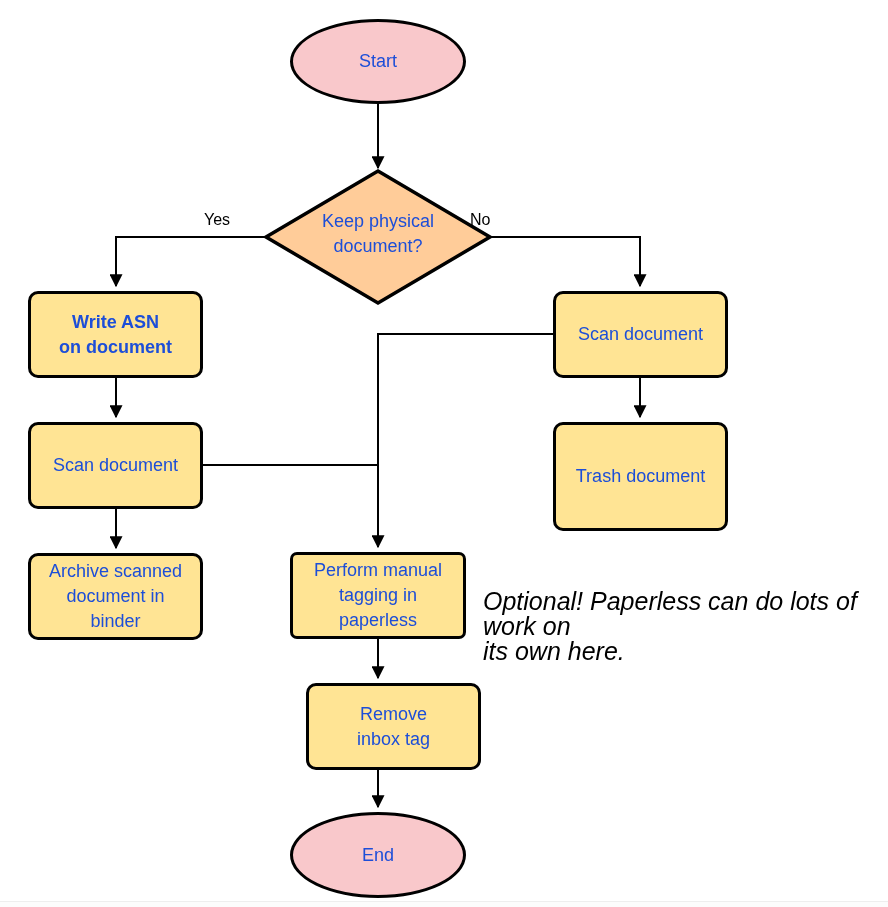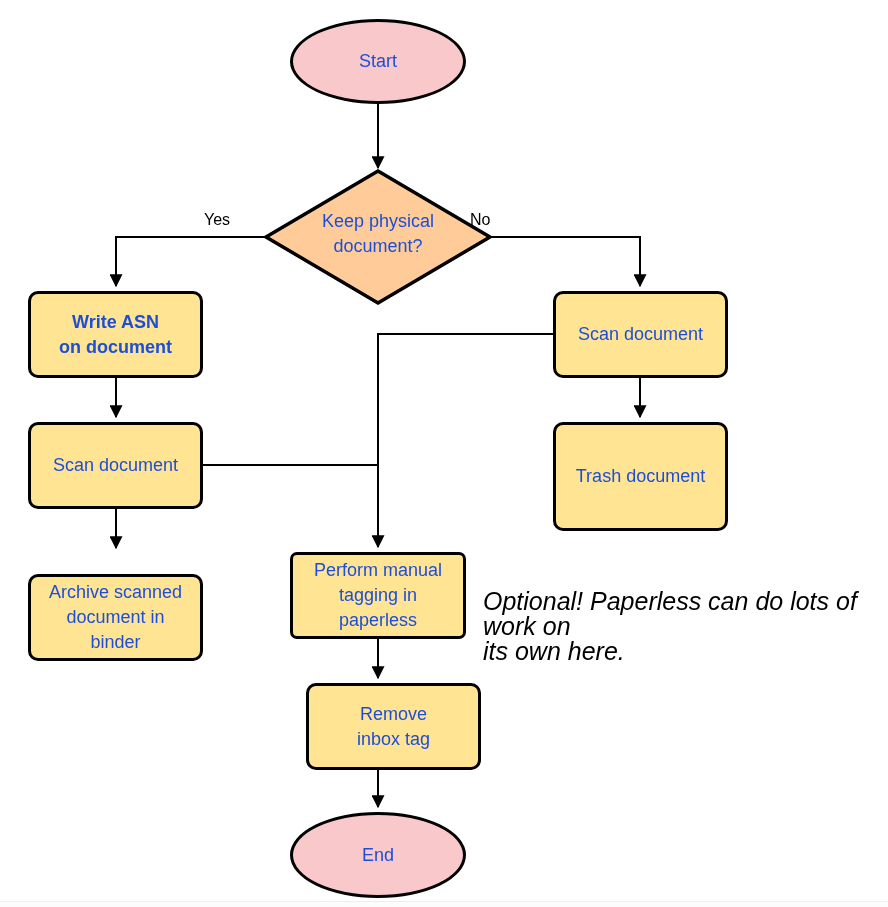--- a/index.html
+++ b/index.html
@@ -83,21 +83,21 @@
     height: 6px;
     background: #fcfcfc;
     border-top: 1px solid #eeeeee;
   }
 
   
   .n-start    { left: 290px; top: 19px;  width: 176px; height: 85px; }
   .n-decision { left: 278px; top: 208px; width: 200px; height: 52px; }
   .n-write    { left: 28px;  top: 291px; width: 175px; height: 87px; font-weight: bold; }
   .n-scanl    { left: 28px;  top: 422px; width: 175px; height: 87px; }
-  .n-archive  { left: 28px;  top: 553px; width: 175px; height: 87px; margin-top: 21px; }
+  .n-archive  { left: 28px;  top: 553px; width: 175px; height: 87px; }
   .n-scanr    { left: 553px; top: 291px; width: 175px; height: 87px; }
   .n-trash    { left: 553px; top: 422px; width: 175px; height: 109px; }
   .n-perform  { left: 290px; top: 552px; width: 176px; height: 87px; border-radius: 7px; }
   .n-remove   { left: 290px; top: 683px; width: 175px; height: 87px; margin-left: 16px; }
   .n-end      { left: 290px; top: 812px; width: 176px; height: 86px; text-align: center; }
   .l-yes      { left: 204px; top: 211px; }
   .l-no       { left: 470px; top: 211px; }
 </style>
 </head>
 <body>

